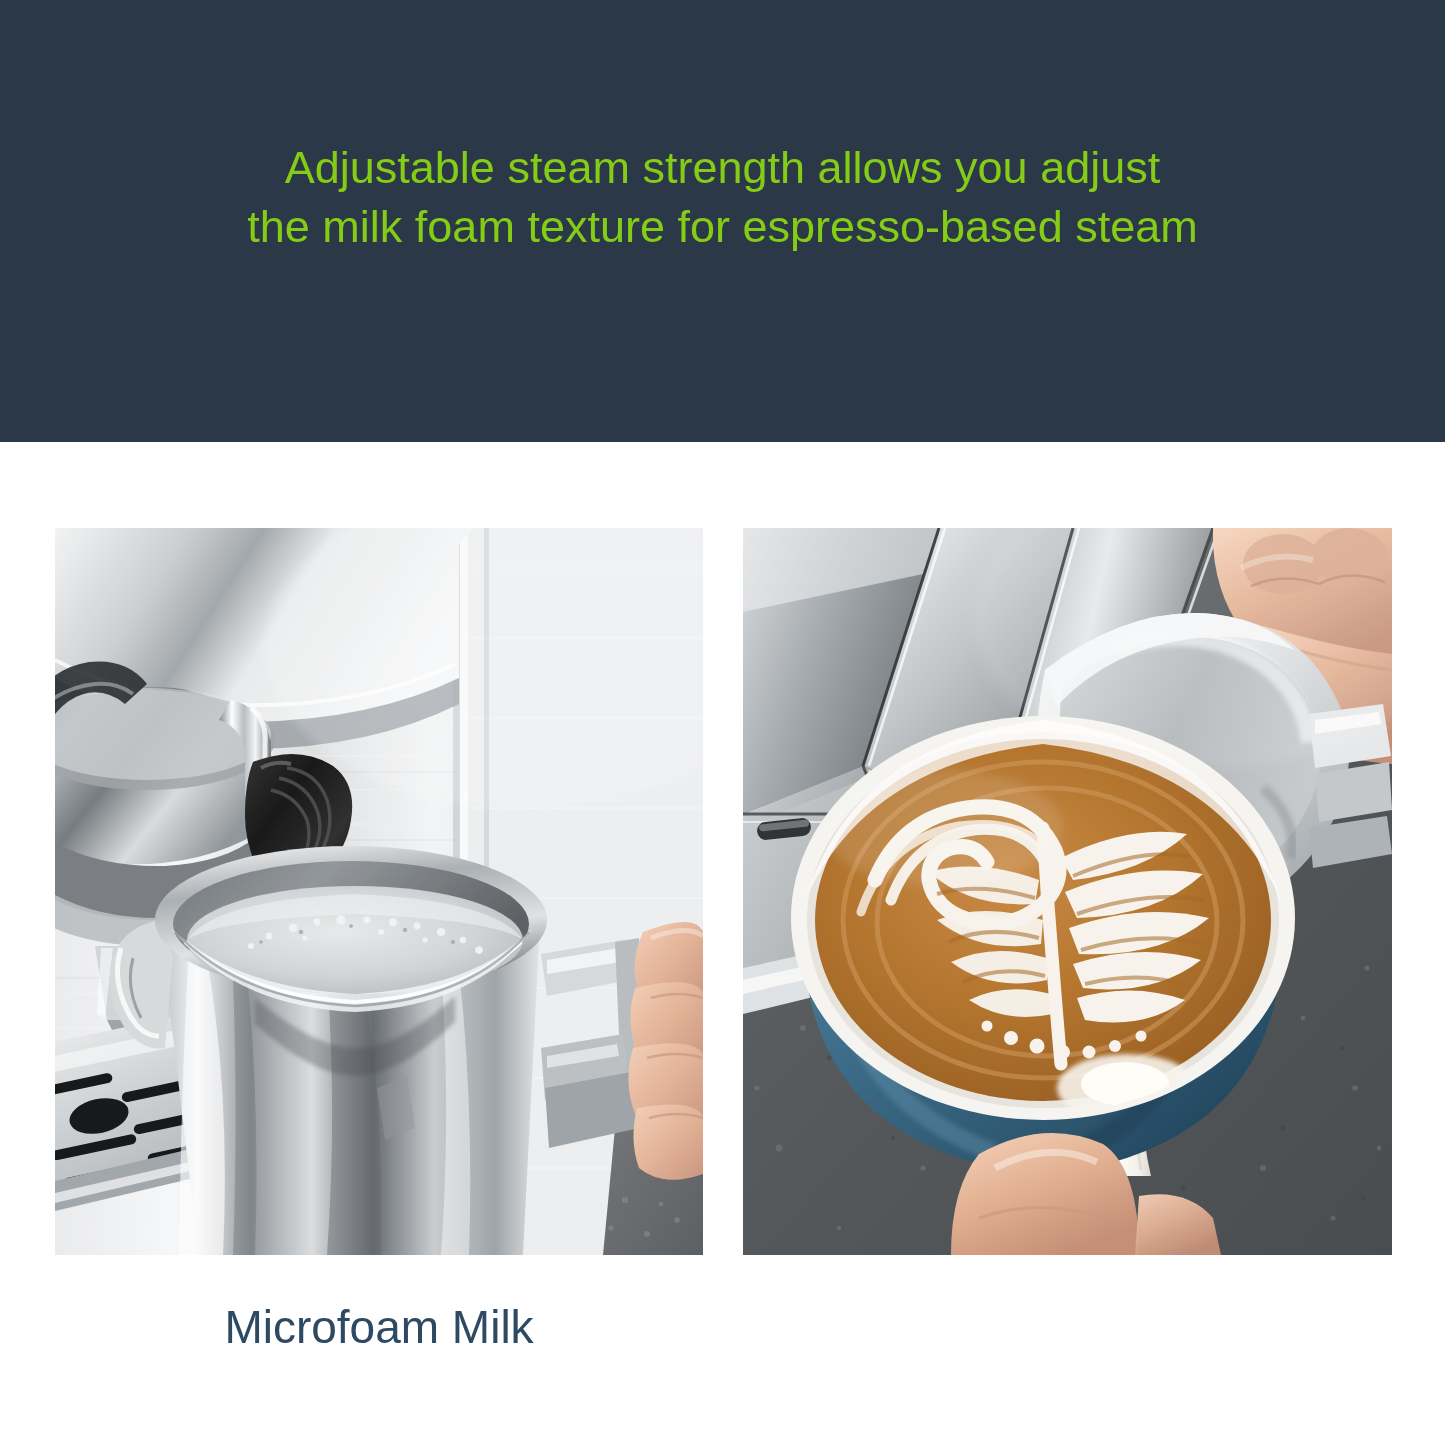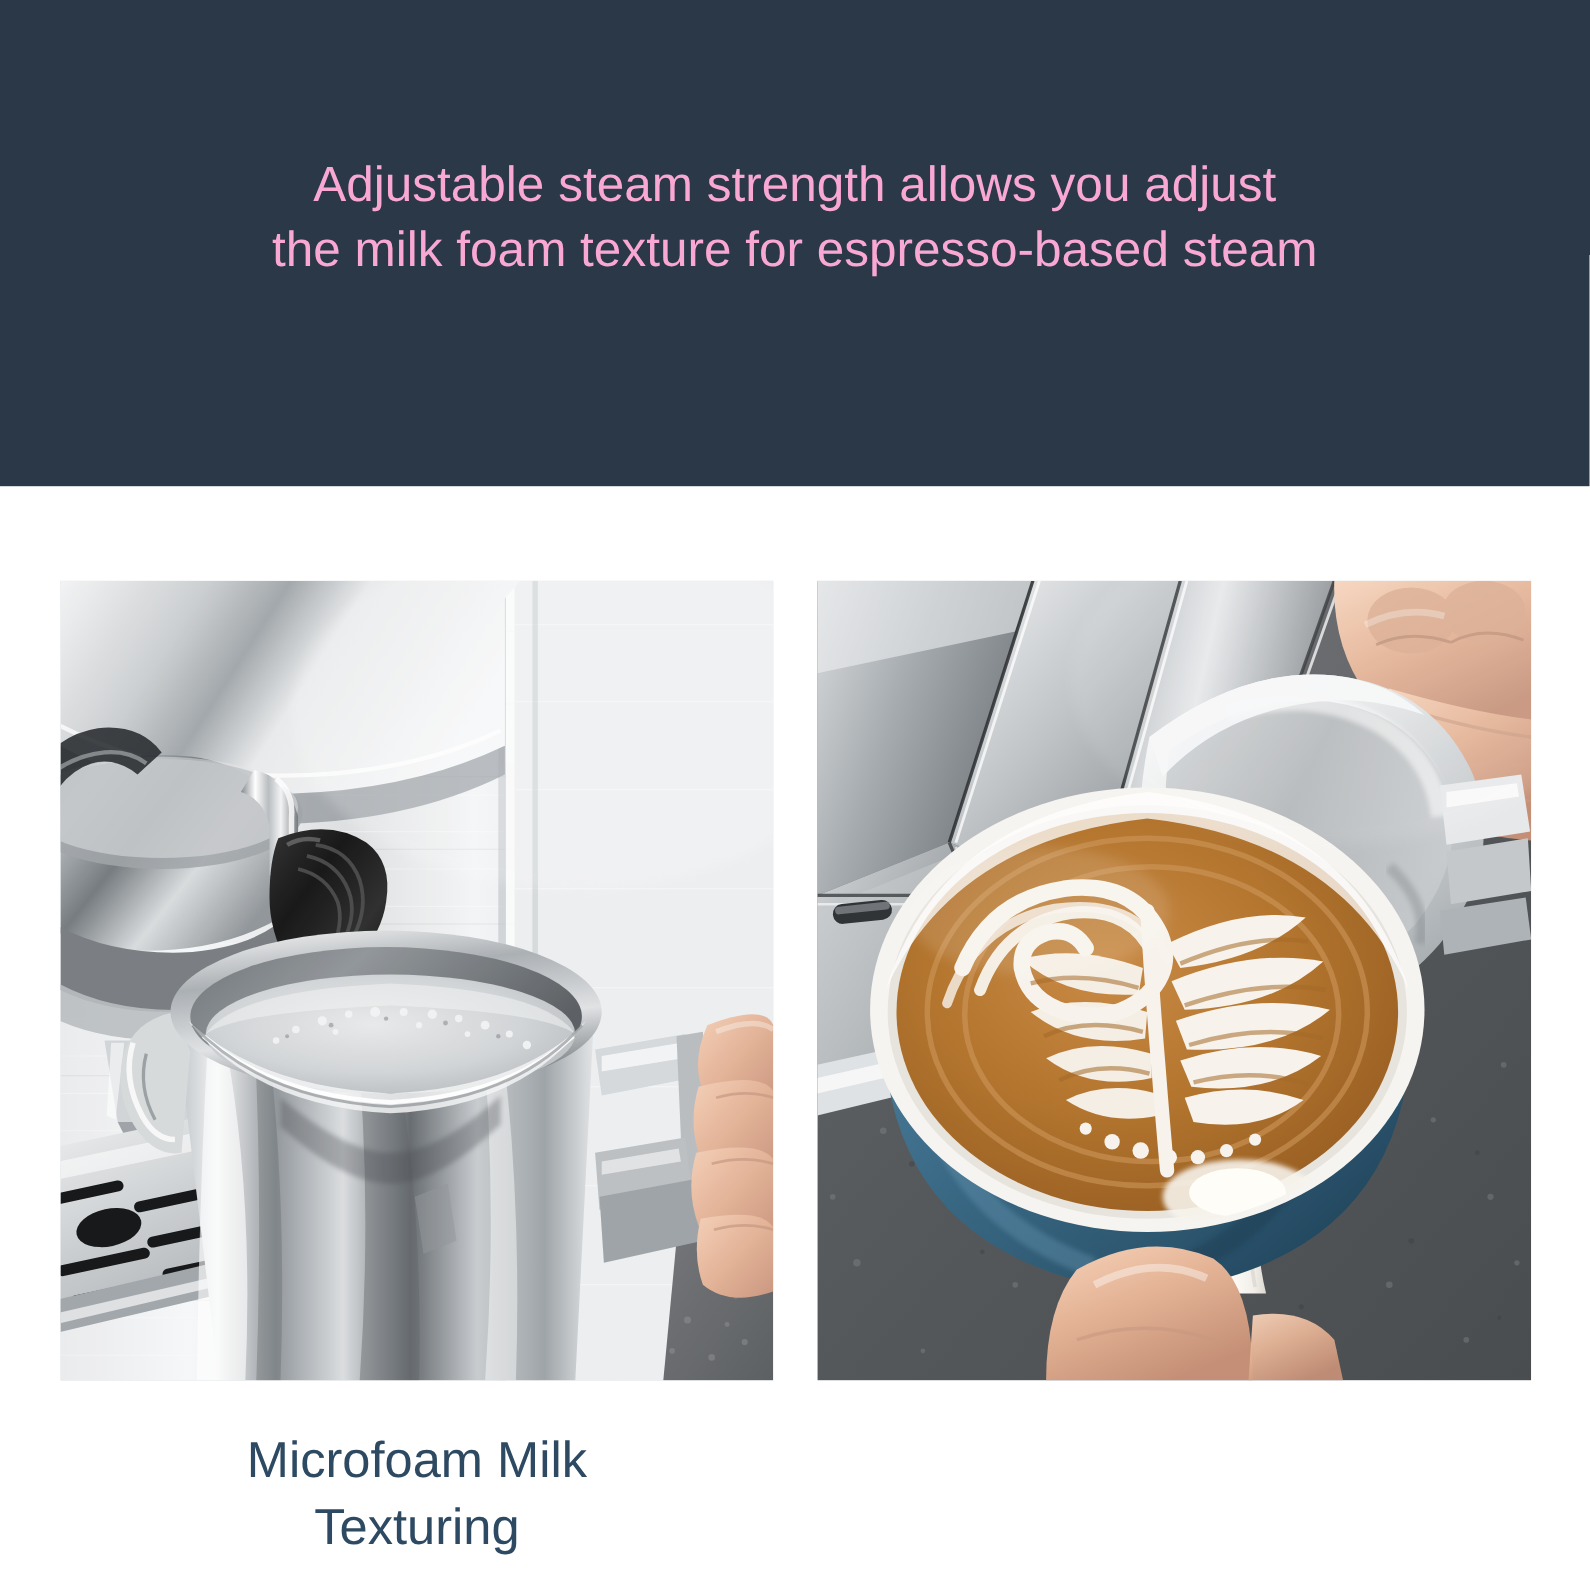--- a/index.html
+++ b/index.html
@@ -22,21 +22,21 @@
     color:#ffffff;
     font-size:74px;
     font-weight:bold;
     letter-spacing:-0.5px;
     line-height:1.0;
     text-align:center;
     white-space:nowrap;
   }
   #subtitle-block{
     margin-top:42px;
-    color:#f9a8d4;
+    color:#84cc16;
     font-size:45px;
     font-weight:normal;
     line-height:1.32;
     text-align:center;
     white-space:nowrap;
   }
   .sub-line{ display:block; }
 
   
   #panels{
@@ -334,21 +334,20 @@
           <path d="M594 590 Q624 582 648 590"></path>
         </g>
         <path d="M596 410 Q632 396 648 408" stroke="#ffffff" stroke-width="5" fill="none" opacity="0.35"></path>
 
         <rect x="0" y="0" width="648" height="727" fill="#ffffff" opacity="0.05"></rect>
         <ellipse cx="470" cy="120" rx="260" ry="160" fill="#ffffff" opacity="0.18" filter="url(#softL2)"></ellipse>
       </svg>
     </div>
     <div class="panel-caption">
       <span class="cap-line">Microfoam Milk</span>
-      <span class="cap-line">Texturing</span>
     </div>
   </div>
 
   <div class="panel" id="panel-right">
     <div class="photo-frame">
       <svg viewBox="0 0 649 727" preserveAspectRatio="xMidYMid slice" aria-hidden="true">
         <defs>
           <linearGradient id="concreteR" x1="0" y1="0" x2="1" y2="1">
             <stop offset="0" stop-color="#64676a"></stop>
             <stop offset="0.5" stop-color="#55585b"></stop>

